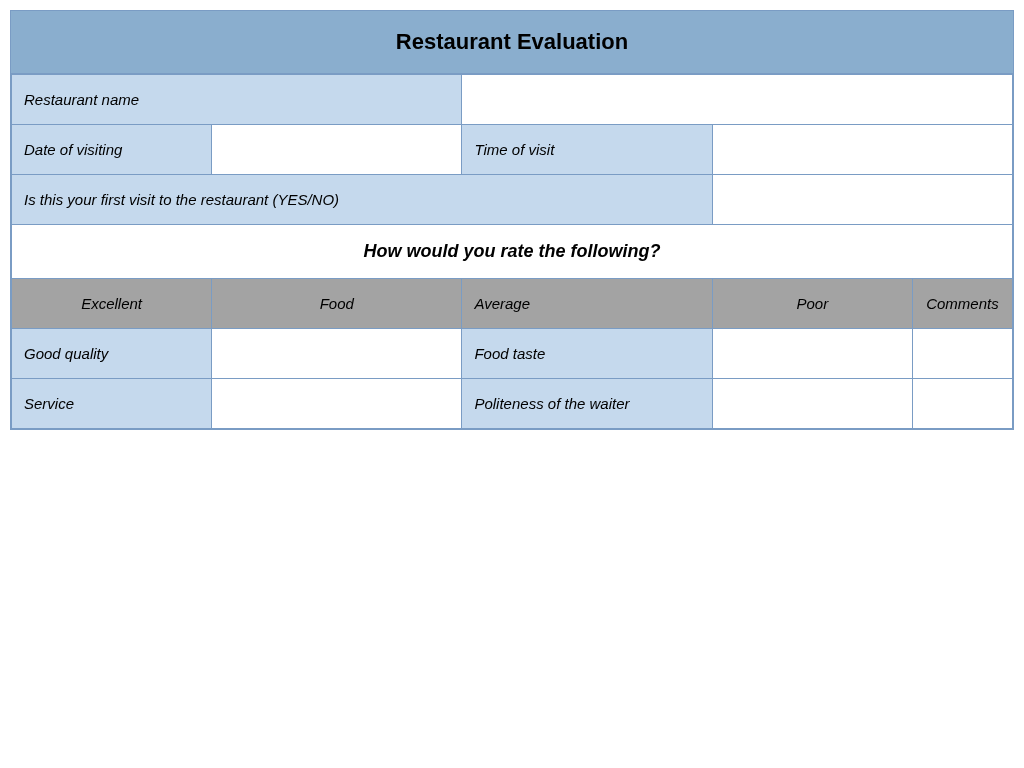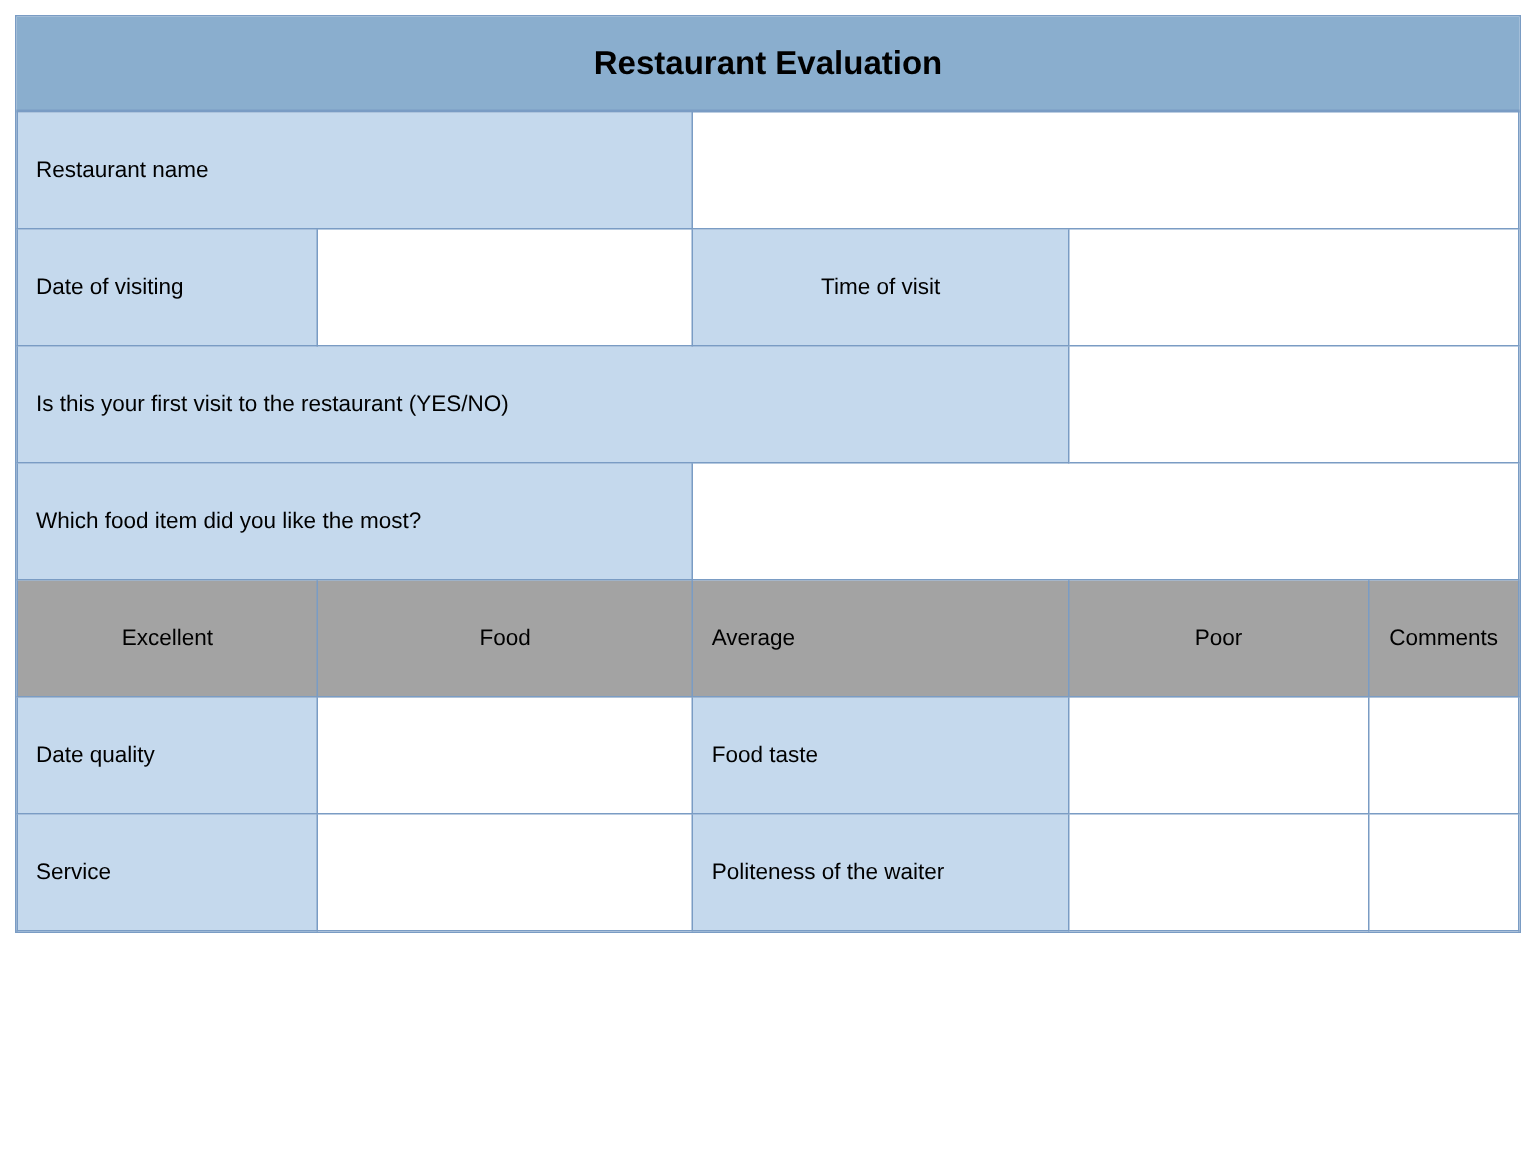--- a/index.html
+++ b/index.html
@@ -33,23 +33,24 @@
       border-bottom: 1px solid #7a9cc4;
     }
 
     table {
       width: 100%;
       border-collapse: collapse;
     }
 
     td {
       border: 1px solid #7a9cc4;
-      padding: 30px 12px;
+      padding: 16px 12px;
       vertical-align: middle;
       font-size: 15px;
+      font-style: italic;
     }
 
     .label-cell {
       background-color: #c5d9ed;
       color: #000;
     }
 
     .value-cell {
       background-color: #ffffff;
       color: #000;
@@ -89,46 +90,45 @@
 
     <tbody>
         <tr>
       <td class="label-cell" colspan="2" style="width:42%;">Restaurant name</td>
       <td class="value-cell" colspan="3"></td>
     </tr>
 
     <tr>
       <td class="label-cell" style="width:20%;">Date of visiting</td>
       <td class="value-cell" style="width:25%;"></td>
-      <td class="label-cell" style="width:25%; text-align:center;">Time of visit</td>
+      <td class="label-cell" style="width:25%; ">Time of visit</td>
       <td class="value-cell" colspan="2"></td>
     </tr>
 
     <tr>
       <td class="label-cell" colspan="3" style="width:82%;">Is this your first visit to the restaurant (YES/NO)</td>
       <td class="value-cell" colspan="2"></td>
     </tr>
 
 
+
     <tr>
-      <td class="label-cell" colspan="2">Which food item did you like the most?</td>
-      <td class="value-cell" colspan="3"></td>
+      <td colspan="5" class="section-header">How would you rate the following?</td>
     </tr>
-
 
     <tr>
       <td class="rating-header" style="width:20%; text-align:center;">Excellent</td>
       <td class="rating-header" style="width:20%; text-align:center;">Food</td>
       <td class="rating-header" style="width:20%; text-align:left;">Average</td>
       <td class="rating-header" style="width:20%; text-align:center;">Poor</td>
       <td class="rating-header" style="width:20%; text-align:center;">Comments</td>
     </tr>
 
     <tr>
-      <td class="rating-label">Date quality</td>
+      <td class="rating-label">Good quality</td>
       <td class="rating-value"></td>
       <td class="rating-label">Food taste</td>
       <td class="rating-value"></td>
       <td class="rating-value"></td>
     </tr>
 
     <tr>
       <td class="rating-label">Service</td>
       <td class="rating-value"></td>
       <td class="rating-label">Politeness of the waiter</td>

